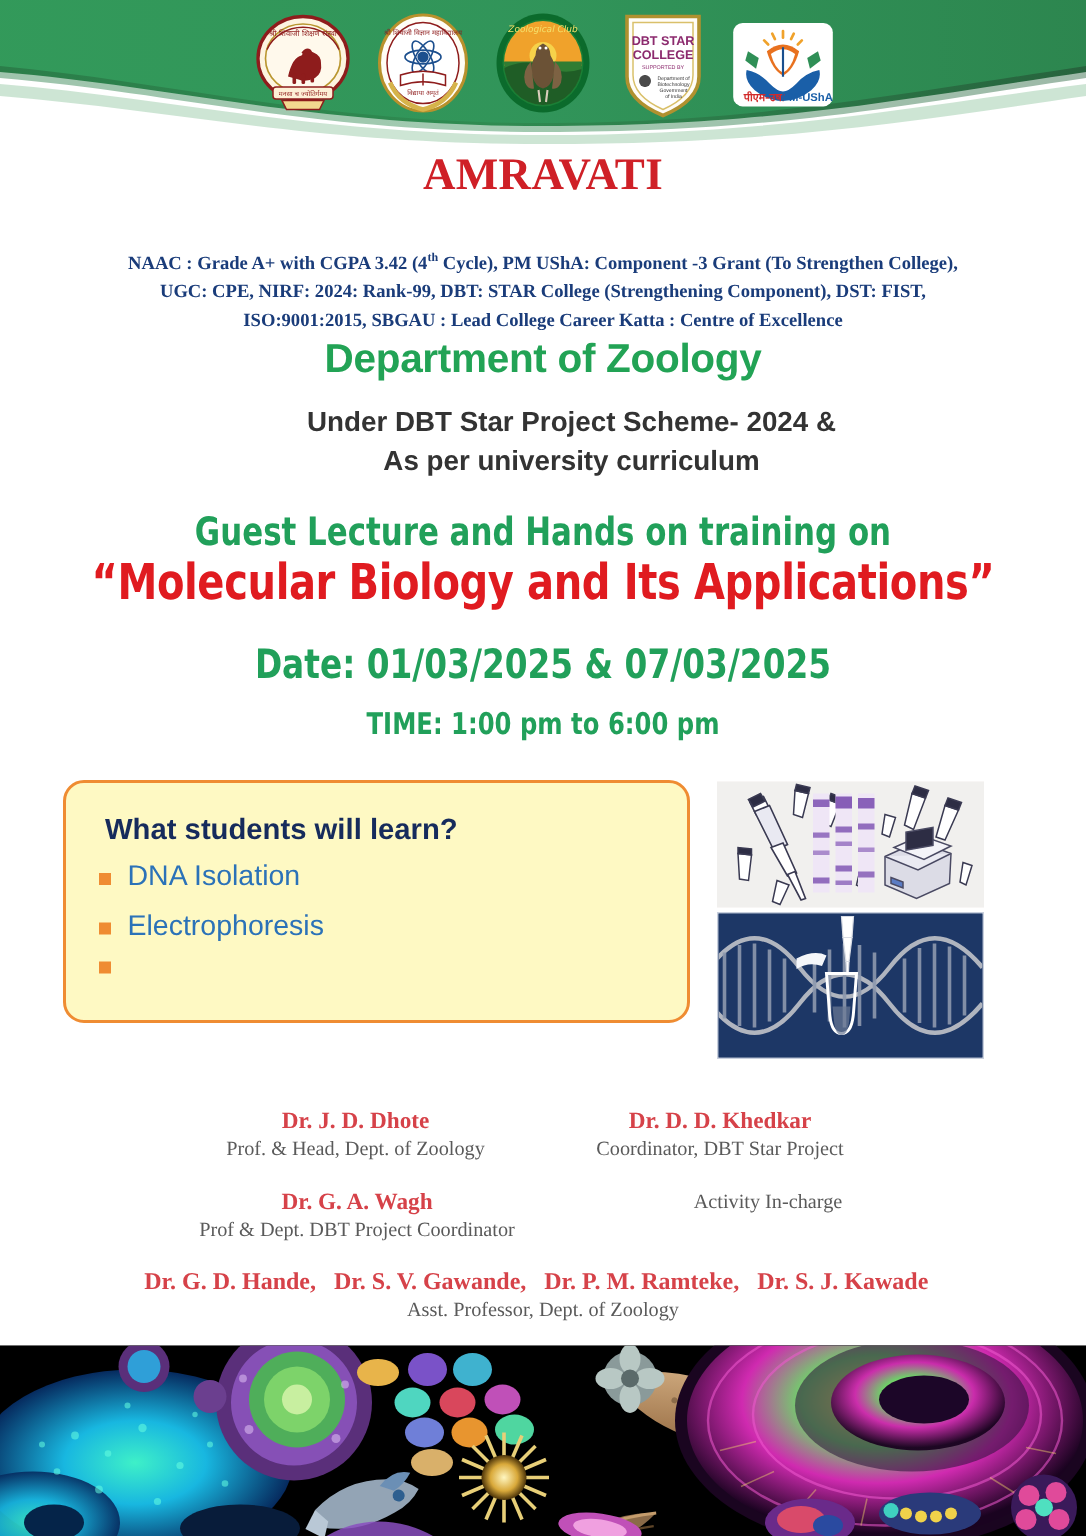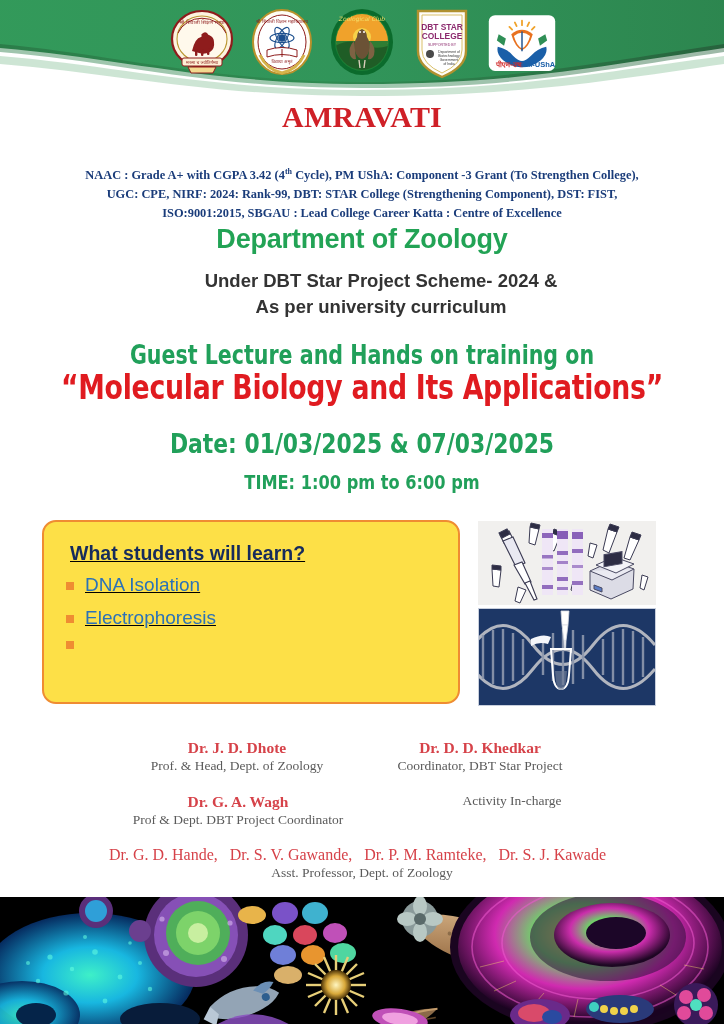--- a/index.html
+++ b/index.html
@@ -151,27 +151,26 @@
     font-size: 20px;
     transform: scaleX(0.9);
   }
 
   
   .learn-box {
     position: absolute;
     left: 42px;
     top: 520px;
     width: 418px;
-    height: 184px;
+    height: 162px;
     box-sizing: border-box;
     border: 2.5px solid #ef8c32;
     border-radius: 14px;
-    background: #fde047;
+    background: #fef9c3;
     padding: 16px 18px 0 22px;
-    text-decoration: underline;
   }
   .learn-title {
     color: #162b5c;
     font-weight: bold;
     font-size: 19.5px;
     margin: 4px 0 9px 4px;
   }
   .learn-list { margin: 0; padding: 0; list-style: none; }
   .learn-item {
     display: flex;
@@ -237,21 +236,21 @@
   .row1 .c0 { width: 238px; }
   .row1 .c1 { width: 236px; }
   .row1 .c2 { width: 250px; }
   .row2 { top: 792px; }
   .row2 .c0 { width: 300px; }
   .row2 .c1 { width: 248px; }
   .row3 { top: 846px; }
   .row3 .names {
     color: #d64249;
     font-family: "Liberation Serif", serif;
-    font-weight: normal;
+    font-weight: bold;
     font-size: 16px;
     text-align: center;
     width: 715px;
   }
   .row3 .names span { margin: 0 4px; }
   .row3 .role {
     color: #5a5a5a;
     font-family: "Liberation Serif", serif;
     font-size: 13.5px;
     text-align: center;

